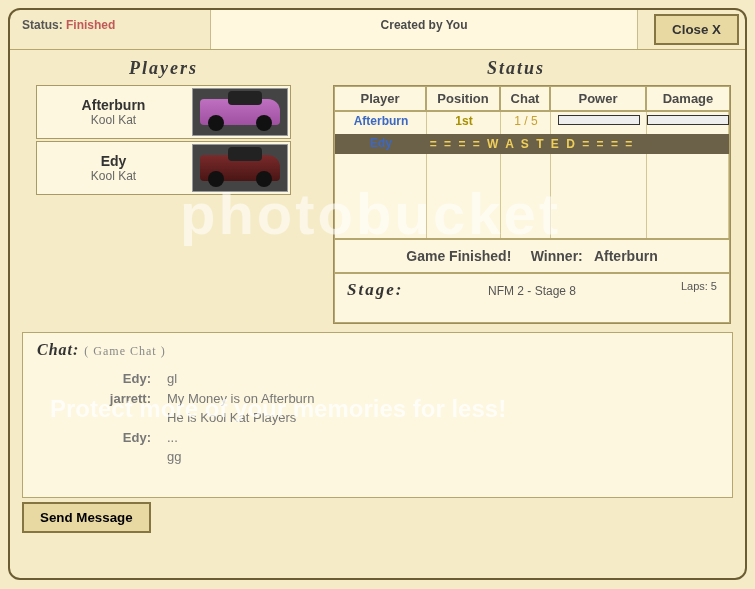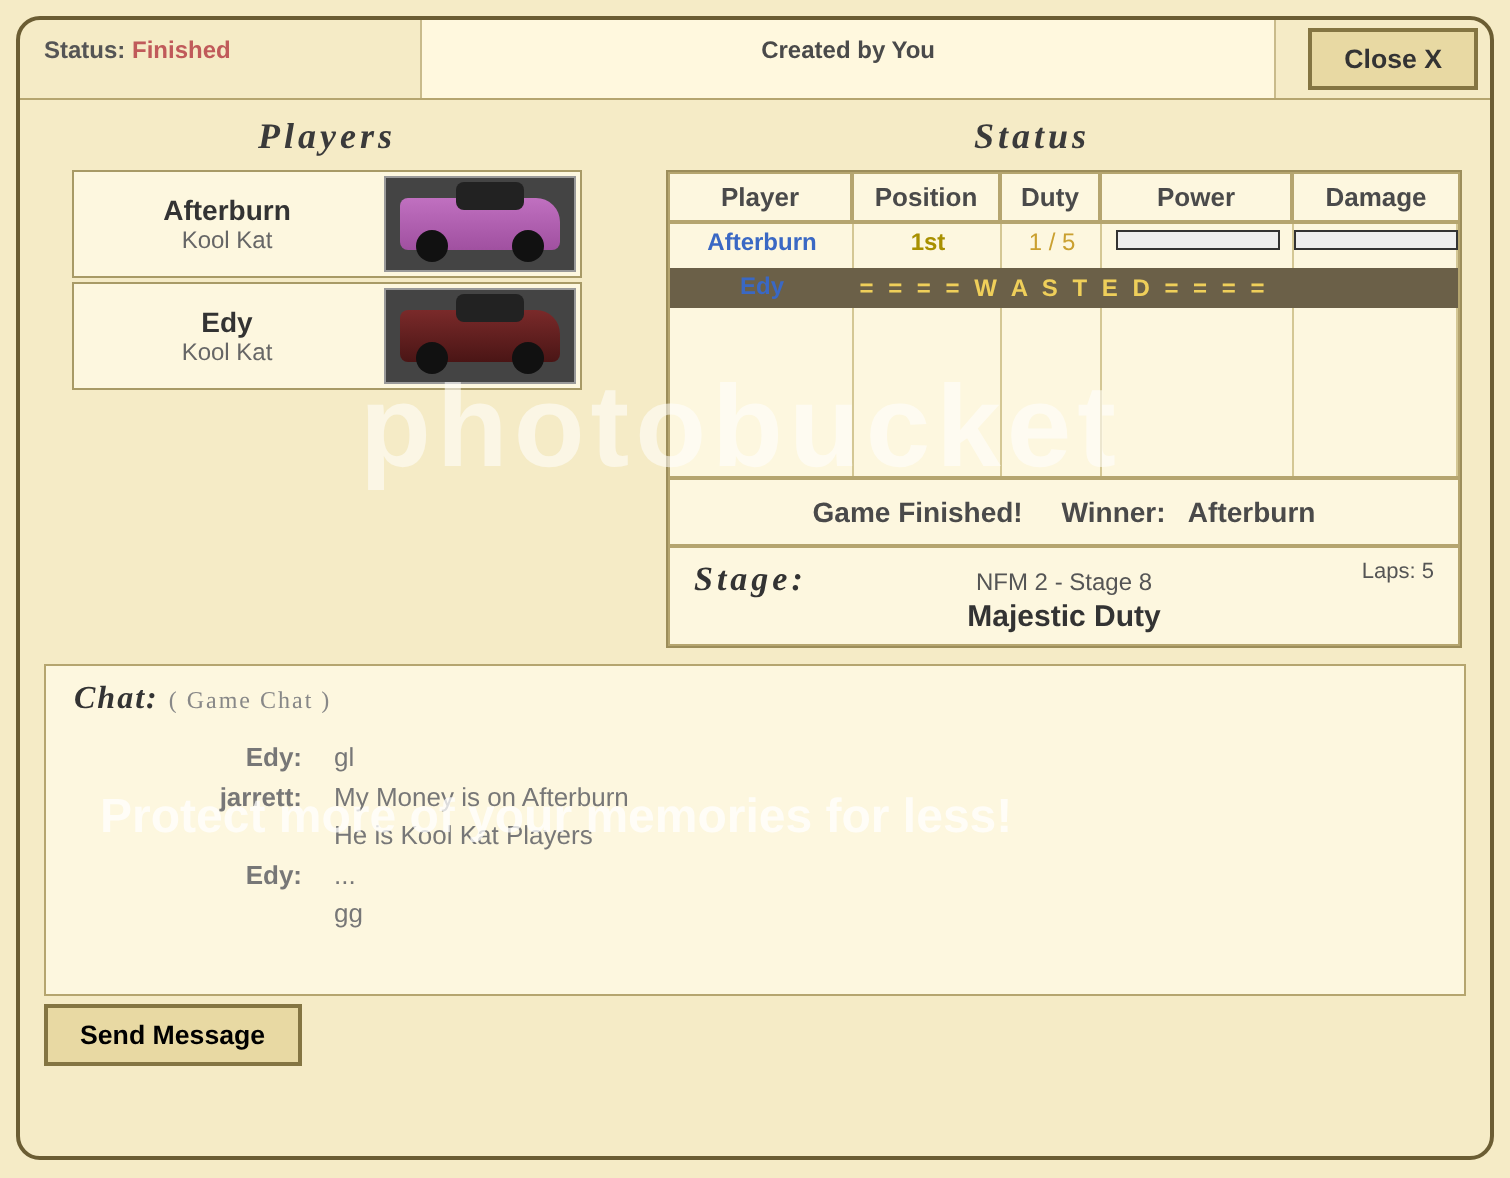--- a/index.html
+++ b/index.html
@@ -339,21 +339,21 @@
       </div>
     </div>
 
     <div class="status-col">
       <div class="section-title">Status</div>
 
       <div class="status-grid">
         <div class="grid-head">
           <div class="c-player">Player</div>
           <div class="c-pos">Position</div>
-          <div class="c-laps">Duty</div>
+          <div class="c-laps">Chat</div>
           <div class="c-power">Power</div>
           <div class="c-dmg">Damage</div>
         </div>
         <div class="grid-body">
           <div class="vlines">
             <div class="c-player"></div>
               <div class="c-pos"></div>
               <div class="c-laps"></div>
               <div class="c-power"></div>
               <div class="c-dmg"></div>
@@ -376,21 +376,20 @@
           &nbsp;&nbsp;&nbsp;
           <span>Winner:</span>
           &nbsp;
           <span>Afterburn</span>
         </div>
 
         <div class="stage-box">
           <span class="stage-label">Stage:</span>
           <span class="stage-laps">Laps: 5</span>
           <div class="stage-name">NFM 2 - Stage 8</div>
-          <div class="stage-sub">Majestic Duty</div>
         </div>
       </div>
     </div>
   </div>
 
   <div class="chat-section">
     <div class="chat-head">
       <span>Chat:</span>
       <span class="sub">( Game Chat )</span>
     </div>

